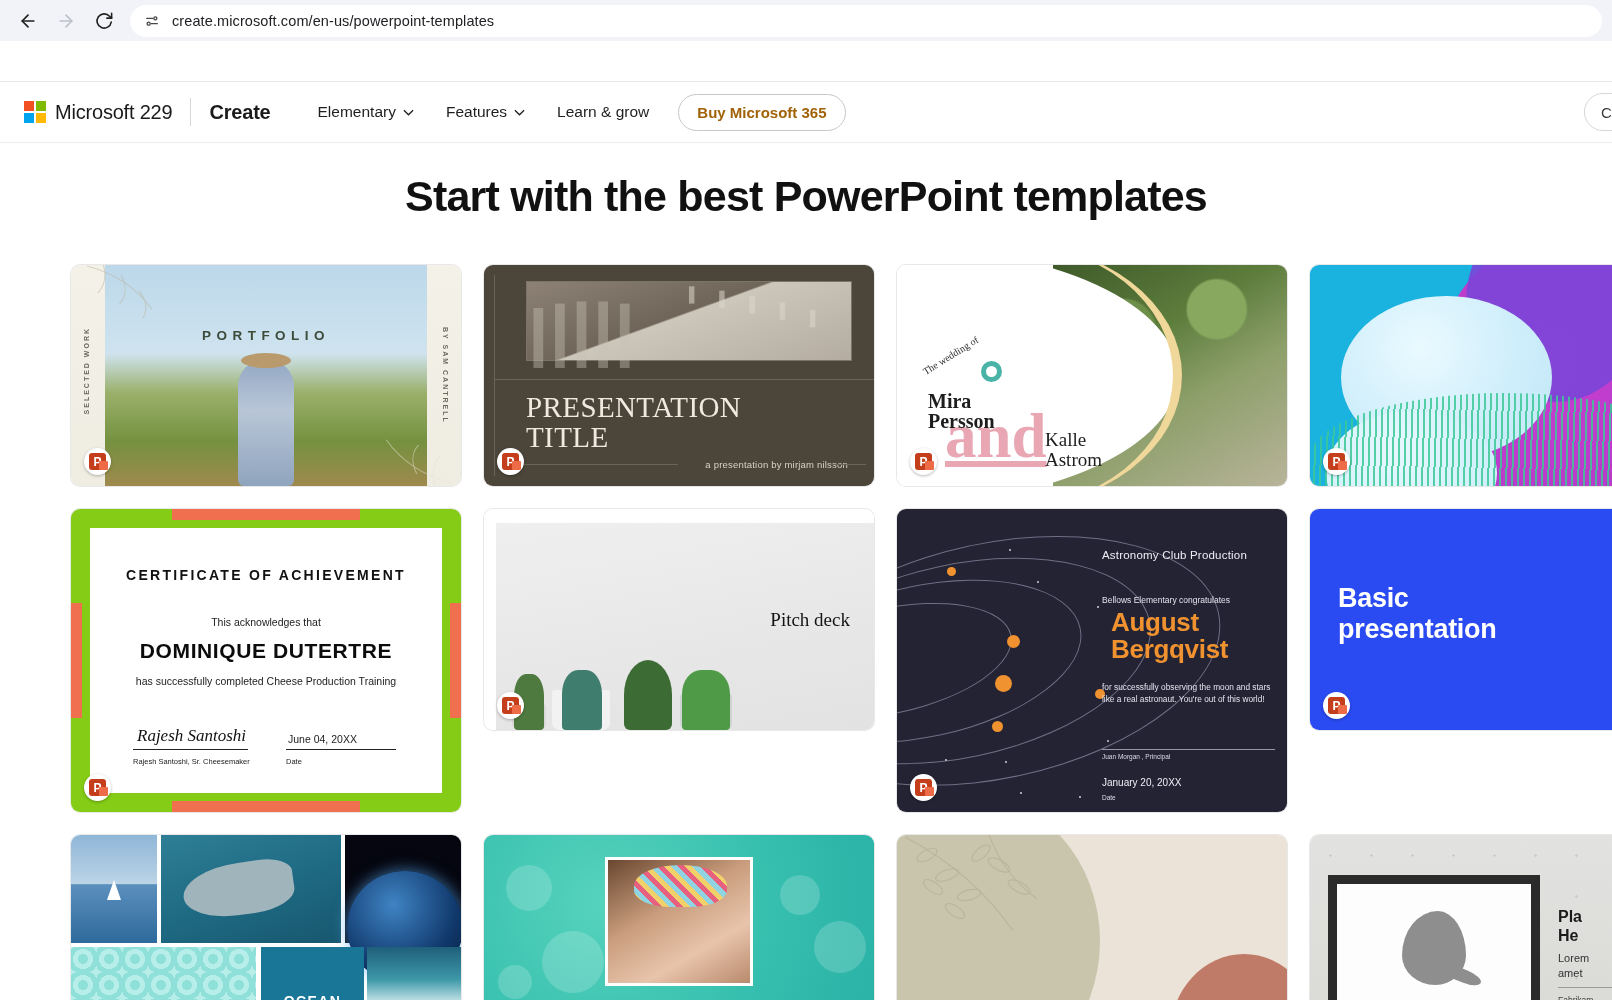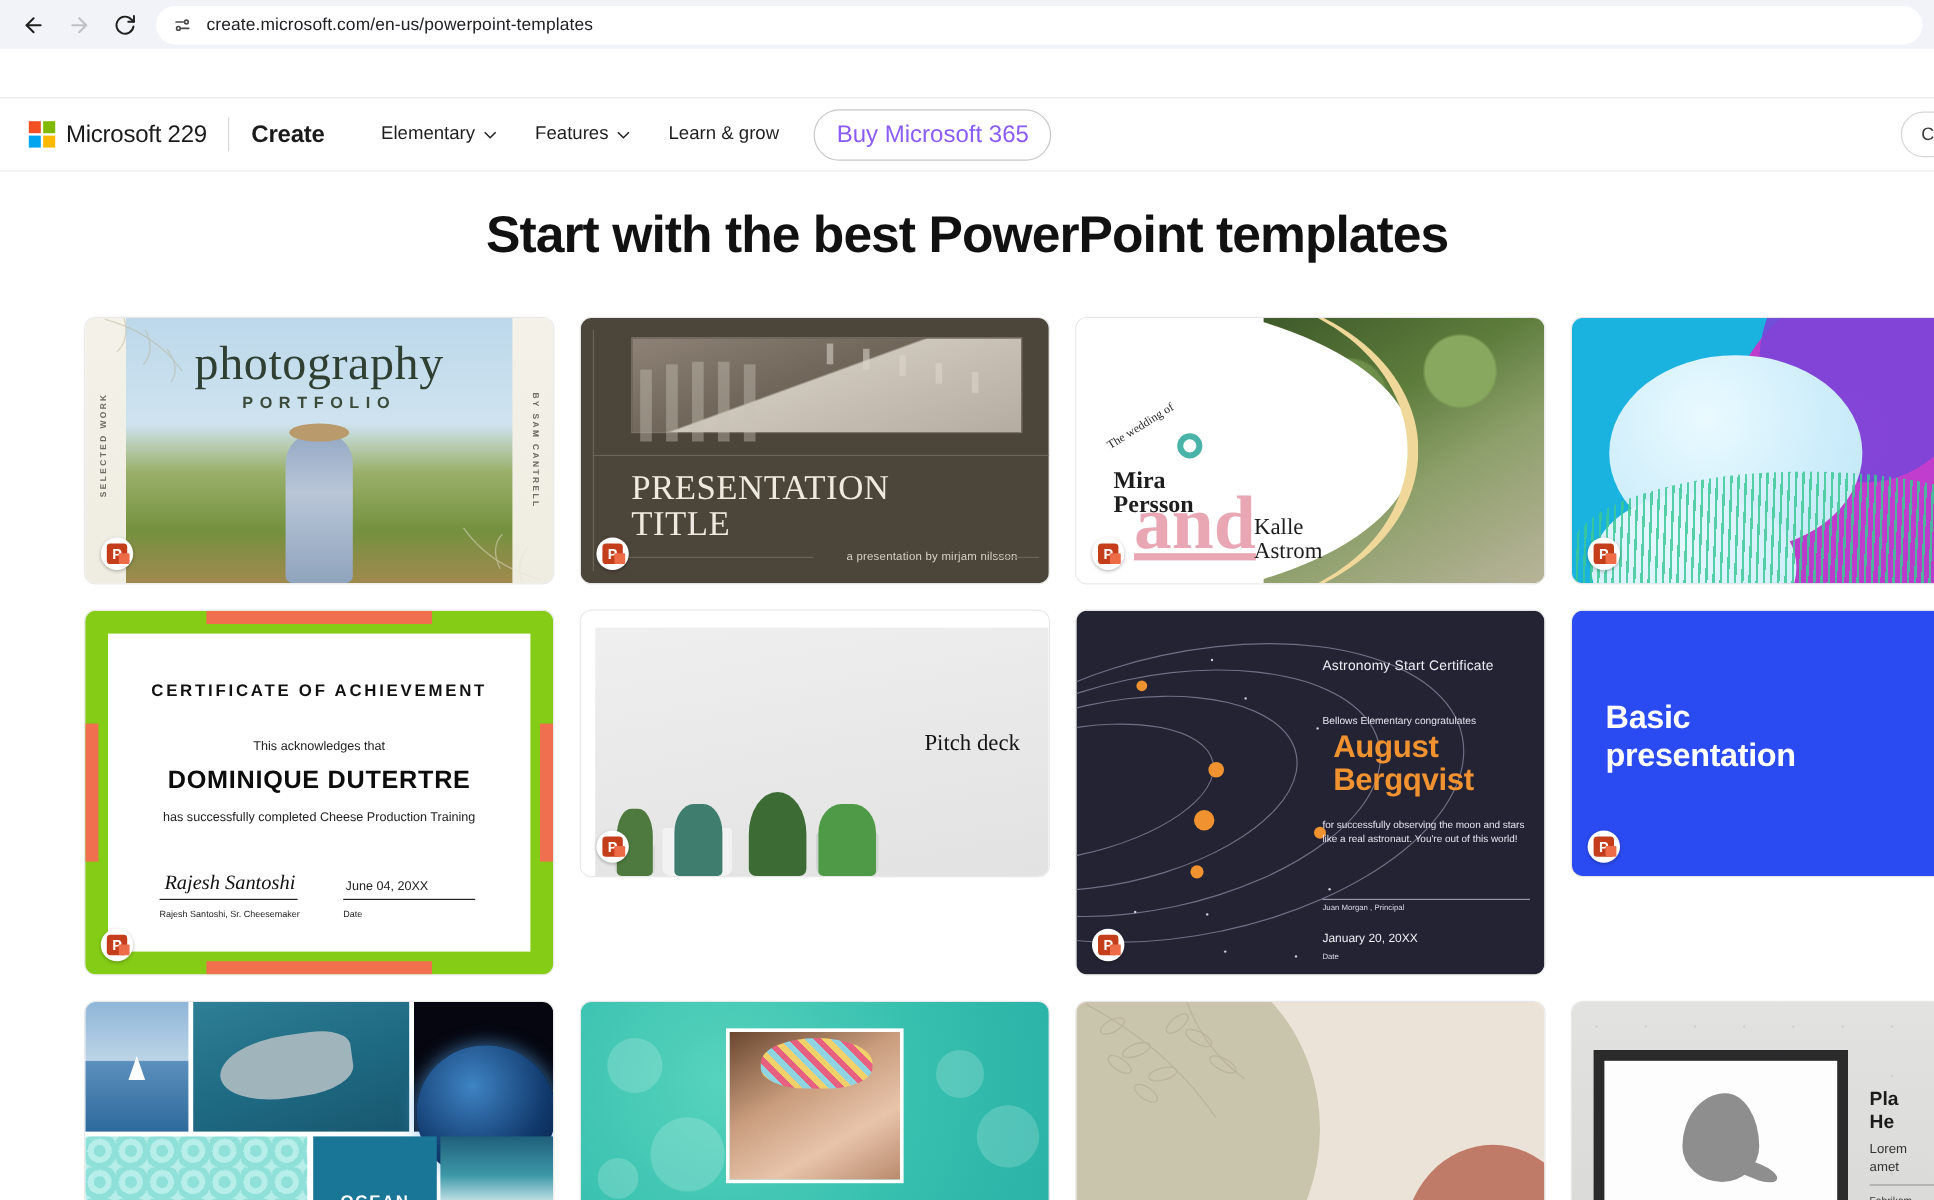--- a/index.html
+++ b/index.html
@@ -57,23 +57,23 @@
   .ms-word { font-size: 20px; color: #1a1a1a; letter-spacing: -.2px; }
   .hdr-divider { width: 1px; height: 28px; background: #d8d8d8; margin: 0 18px; }
   .create-word { font-size: 20px; font-weight: 700; color: #1a1a1a; letter-spacing: -.2px; }
   .nav-links { display: flex; align-items: center; gap: 6px; margin-left: 34px; }
   .nav-link {
     font-size: 15.5px; color: #1f1f1f; padding: 8px 13px;
     display: flex; align-items: center; gap: 7px; white-space: nowrap;
   }
   .chev { width: 11px; height: 7px; flex: 0 0 auto; }
   .buy-btn {
-    font-size: 20px; color: #8b5cf6; white-space: nowrap;
+    font-size: 15px; color: #a16207; white-space: nowrap;
     border: 1px solid #c8c8c8; border-radius: 22px;
-    padding: 9px 18px; font-weight: 400; background: #fff;
+    padding: 9px 18px; font-weight: 700; background: #fff;
     margin-left: 10px;
   }
   .header-right {
     position: absolute; right: 0; top: 0; height: 100%;
     display: flex; align-items: center; gap: 14px; padding-right: 0;
   }
   .search-box {
     width: 238px; height: 38px;
     border: 1px solid #d6d6d6; border-radius: 20px;
     display: flex; align-items: center; gap: 10px; padding: 0 15px;
@@ -531,21 +531,20 @@
           <path d="M38 20 C44 32 44 44 36 52"></path>
           <path d="M58 38 C66 48 68 58 62 68"></path>
       </svg>
       <svg class="leaf-r" viewBox="0 0 100 100" fill="none" stroke="#e6e2d3" stroke-width="1.2">
         <path d="M100 90 C70 82 45 66 28 42"></path>
           <path d="M82 92 C78 78 80 68 88 60"></path>
           <path d="M62 80 C56 68 56 56 64 48"></path>
       </svg>
       <div class="figure"></div>
       <div class="hat"></div>
-      <h3>photography</h3>
       <div class="sub">PORTFOLIO</div>
       <div class="vl">SELECTED WORK</div>
       <div class="vr">BY SAM CANTRELL</div>
     </div>
     <div class="pp-badge">
       <span class="pp-in">P</span>
       <span class="pp-fan"></span>
     </div>
   </div>
 
@@ -678,21 +677,21 @@
       <div class="pl" style="left:95px;top:212px;width:11px;height:11px;"></div>
       <div class="pl" style="left:198px;top:180px;width:10px;height:10px;"></div>
       <div class="star" style="left:112px;top:40px;"></div>
       <div class="star" style="left:140px;top:72px;"></div>
       <div class="star" style="left:200px;top:97px;"></div>
       <div class="star" style="left:48px;top:250px;"></div>
       <div class="star" style="left:108px;top:252px;"></div>
       <div class="star" style="left:210px;top:231px;"></div>
       <div class="star" style="left:123px;top:283px;"></div>
       <div class="star" style="left:182px;top:287px;"></div>
-      <div class="a-ttl">Astronomy Start Certificate</div>
+      <div class="a-ttl">Astronomy Club Production</div>
       <div class="a-sub">Bellows Elementary congratulates</div>
       <div class="a-name">
         <span>August</span><br>
         <span>Bergqvist</span>
       </div>
       <div class="a-body">for successfully observing the moon and stars like a real astronaut. You're out of this world!</div>
       <div class="a-line a-l1"></div>
       <div class="a-prin">Juan Morgan , Principal</div>
       <div class="a-date">January 20, 20XX</div>
       <div class="a-dcap">Date</div>

